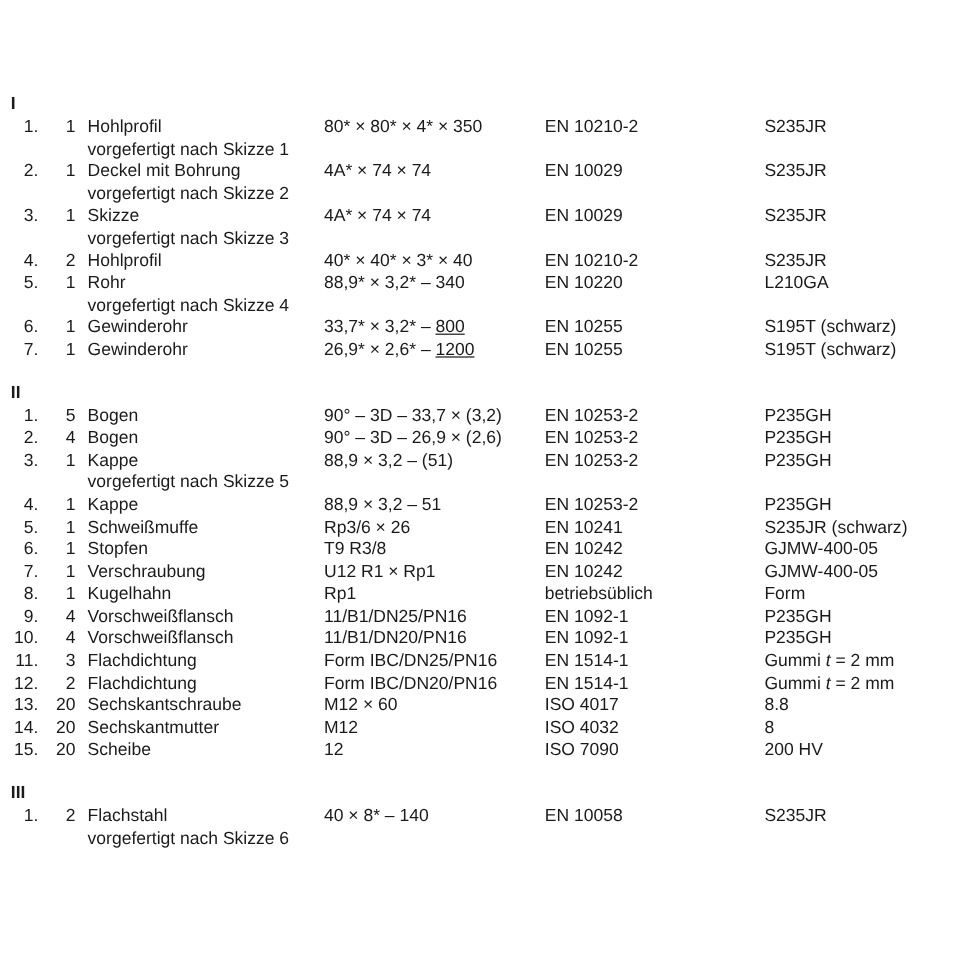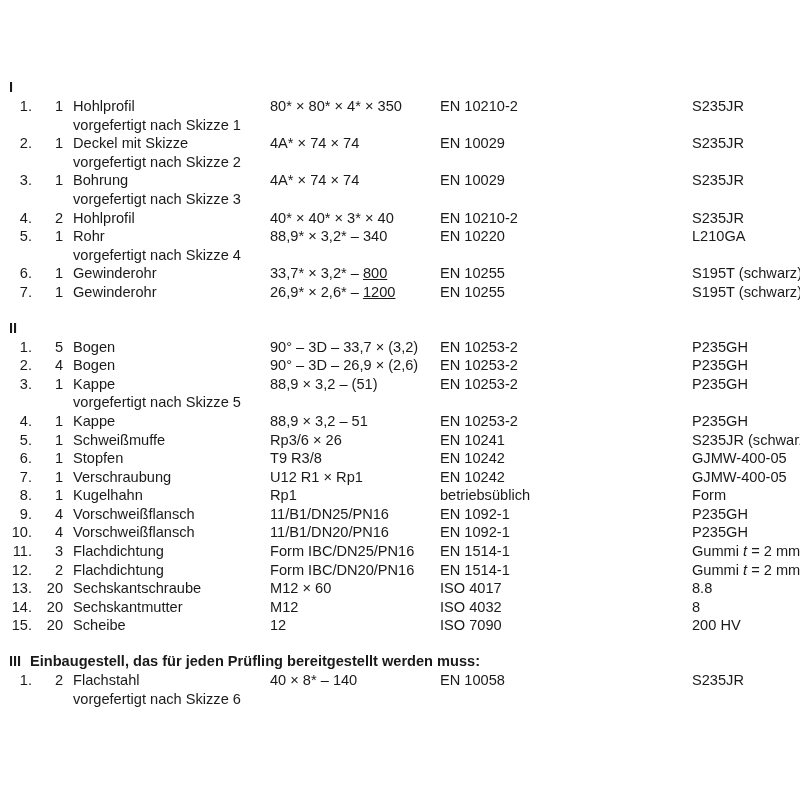--- a/index.html
+++ b/index.html
@@ -14,22 +14,22 @@
       position: relative;
     }
     .section-title .roman { position: absolute; left: 9px; }
     .section-title .title { position: absolute; left: 30px; }
     .section { margin-bottom: 16px; }
     .row { position: relative; height: 18.6px; line-height: 18.6px; white-space: nowrap; }
     .row .num { position: absolute; right: 768px; text-align: right; }
     .row .qty { position: absolute; right: 737px; text-align: right; }
     .row .name { position: absolute; left: 73px; }
     .row .dims { position: absolute; left: 270px; }
-    .row .norm { position: absolute; left: 440px; }
-    .row .mat { position: absolute; left: 692px; }
+    .row .norm { position: absolute; left: 454px; }
+    .row .mat { position: absolute; left: 637px; }
     .u { text-decoration: underline; text-align: right; }
     .note-row { position: relative; height: 18.6px; line-height: 18.6px; }
     .note-row .note { position: absolute; left: 73px; }
     i.it { font-style: italic; }
   </style>
 </head>
 <body>
 
 <div class="doc" id="doc">
     <div class="section">
@@ -43,32 +43,32 @@
         <span class="dims"><span>80* × 80* × 4* × 350</span></span>
         <span class="norm">EN 10210-2</span>
         <span class="mat">S235JR</span>
       </div>
       <div class="note-row">
         <span class="note">vorgefertigt nach Skizze 1</span>
       </div>
       <div class="row">
         <span class="num">2.</span>
         <span class="qty">1</span>
-        <span class="name">Deckel mit Skizze</span>
+        <span class="name">Deckel mit Bohrung</span>
         <span class="dims"><span>4A* × 74 × 74</span></span>
         <span class="norm">EN 10029</span>
         <span class="mat">S235JR</span>
       </div>
       <div class="note-row">
         <span class="note">vorgefertigt nach Skizze 2</span>
       </div>
       <div class="row">
         <span class="num">3.</span>
         <span class="qty">1</span>
-        <span class="name">Bohrung</span>
+        <span class="name">Skizze</span>
         <span class="dims"><span>4A* × 74 × 74</span></span>
         <span class="norm">EN 10029</span>
         <span class="mat">S235JR</span>
       </div>
       <div class="note-row">
         <span class="note">vorgefertigt nach Skizze 3</span>
       </div>
       <div class="row">
         <span class="num">4.</span>
         <span class="qty">2</span>
@@ -229,21 +229,20 @@
         <span class="qty">20</span>
         <span class="name">Scheibe</span>
         <span class="dims"><span>12</span></span>
         <span class="norm">ISO 7090</span>
         <span class="mat">200 HV</span>
       </div>
     </div>
     <div class="section">
       <div class="section-title">
         <span class="roman">III</span>
-        <span class="title">Einbaugestell, das für jeden Prüfling bereitgestellt werden muss:</span>
       </div>
       <div class="row">
         <span class="num">1.</span>
         <span class="qty">2</span>
         <span class="name">Flachstahl</span>
         <span class="dims"><span>40 × 8* – 140</span></span>
         <span class="norm">EN 10058</span>
         <span class="mat">S235JR</span>
       </div>
       <div class="note-row">

